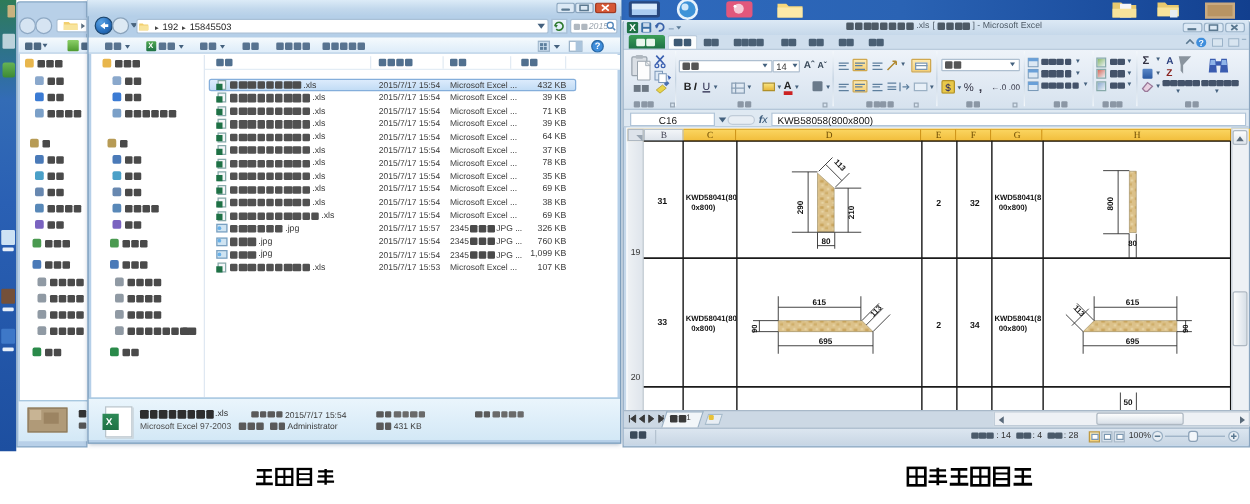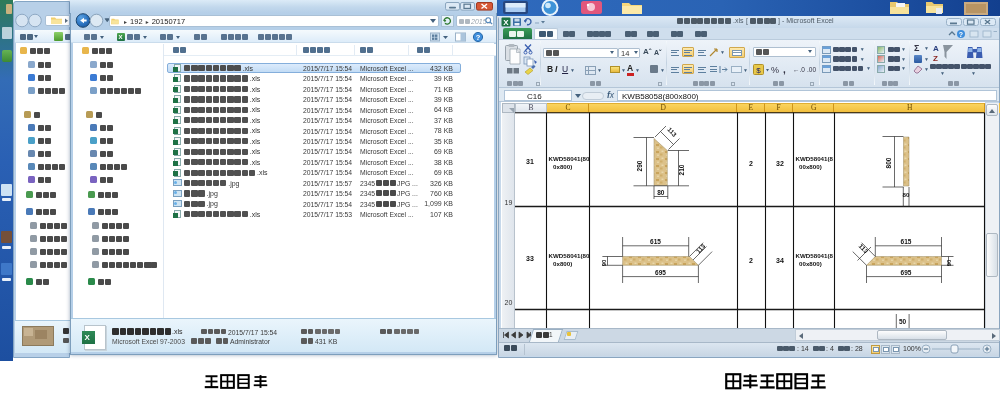--- a/index.html
+++ b/index.html
@@ -150,21 +150,21 @@
       <path d="M10 4.7 L6.2 7.5 L10 10.3 L10 8.6 L12.6 8.6 L12.6 6.4 L10 6.4 z" fill="#fff"></path>
       <circle cx="22.5" cy="7.5" r="6.3" fill="#dde9f3" stroke="#8aa3bb"></circle>
       <path d="M31 5.5 l5 0 -2.5 3.5 z" fill="#4a657e"></path>
       <path d="M30.5 5.5 l5 0 -2.5 3.5 z" fill="#4a657e"></path>
     </svg>
 <div style="position:absolute;left:109px;top:15px;width:330px;height:12px;background:#fff;border:1px solid #a9c0d6;border-radius:2px"></div>
 <svg class="ab" style="left:111px;top:17.5px" width="8" height="7" viewBox="0 0 10 8">
       <path d="M0.5 0.5 l3.5 0 1 1 4.5 0 0 6 -9.5 0 z" fill="#f2cf6e"></path>
       <path d="M0.5 2.5 l9.5 0 0 4.5 -9.5 0 z" fill="#f8e49c"></path>
     </svg>
-<div style="position:absolute;left:123px;top:18px;font-size:7.5px;line-height:8.5px;color:#222;white-space:nowrap;"><span style="font-size:5px;color:#444">►</span> <span style="font-size:7.5px">192</span> <span style="font-size:5px;color:#444">►</span> <span style="font-size:7.5px">20150717</span></div>
+<div style="position:absolute;left:123px;top:18px;font-size:7.5px;line-height:8.5px;color:#222;white-space:nowrap;"><span style="font-size:5px;color:#444">►</span> <span style="font-size:7.5px">192</span> <span style="font-size:5px;color:#444">►</span> <span style="font-size:7.5px">15845503</span></div>
 <div style="position:absolute;left:430px;top:19px;width:0;height:0;border-left:3px solid transparent;border-right:3px solid transparent;border-top:4px solid #44617e"></div>
 <div style="position:absolute;left:441px;top:15px;width:13px;height:12px;background:linear-gradient(180deg,#eef6fc,#d8e9f6);border:1px solid #a9c0d6"></div>
 <svg class="ab" style="left:443px;top:17px" width="9" height="8" viewBox="0 0 9 8">
       <path d="M1 4 a3.2 3.2 0 1 1 1 2.3" fill="none" stroke="#2f7a2f" stroke-width="1.3"></path>
       <path d="M0.5 3 l2.8 0 -1.4 2.4 z" fill="#2f7a2f"></path>
     </svg>
 <div style="position:absolute;left:456px;top:15px;width:38px;height:12px;background:#fff;border:1px solid #a9c0d6;border-radius:2px"></div>
 <div style="position:absolute;left:459px;top:19px;width:5px;height:5px;background:#b0b8c0;border-radius:1px"></div>
 <div style="position:absolute;left:465px;top:19px;width:5px;height:5px;background:#b0b8c0;border-radius:1px"></div>
 <div style="position:absolute;left:471px;top:17.5px;font-size:7px;line-height:8px;color:#9aa4ae;white-space:nowrap;"><i>2015...</i></div>

